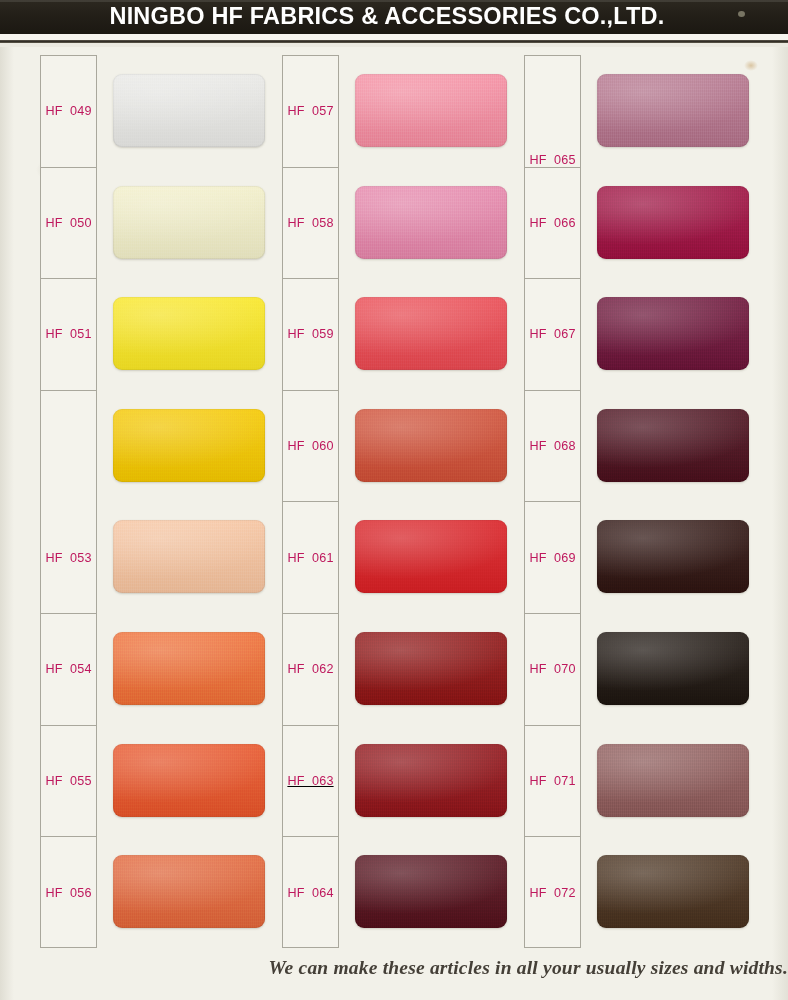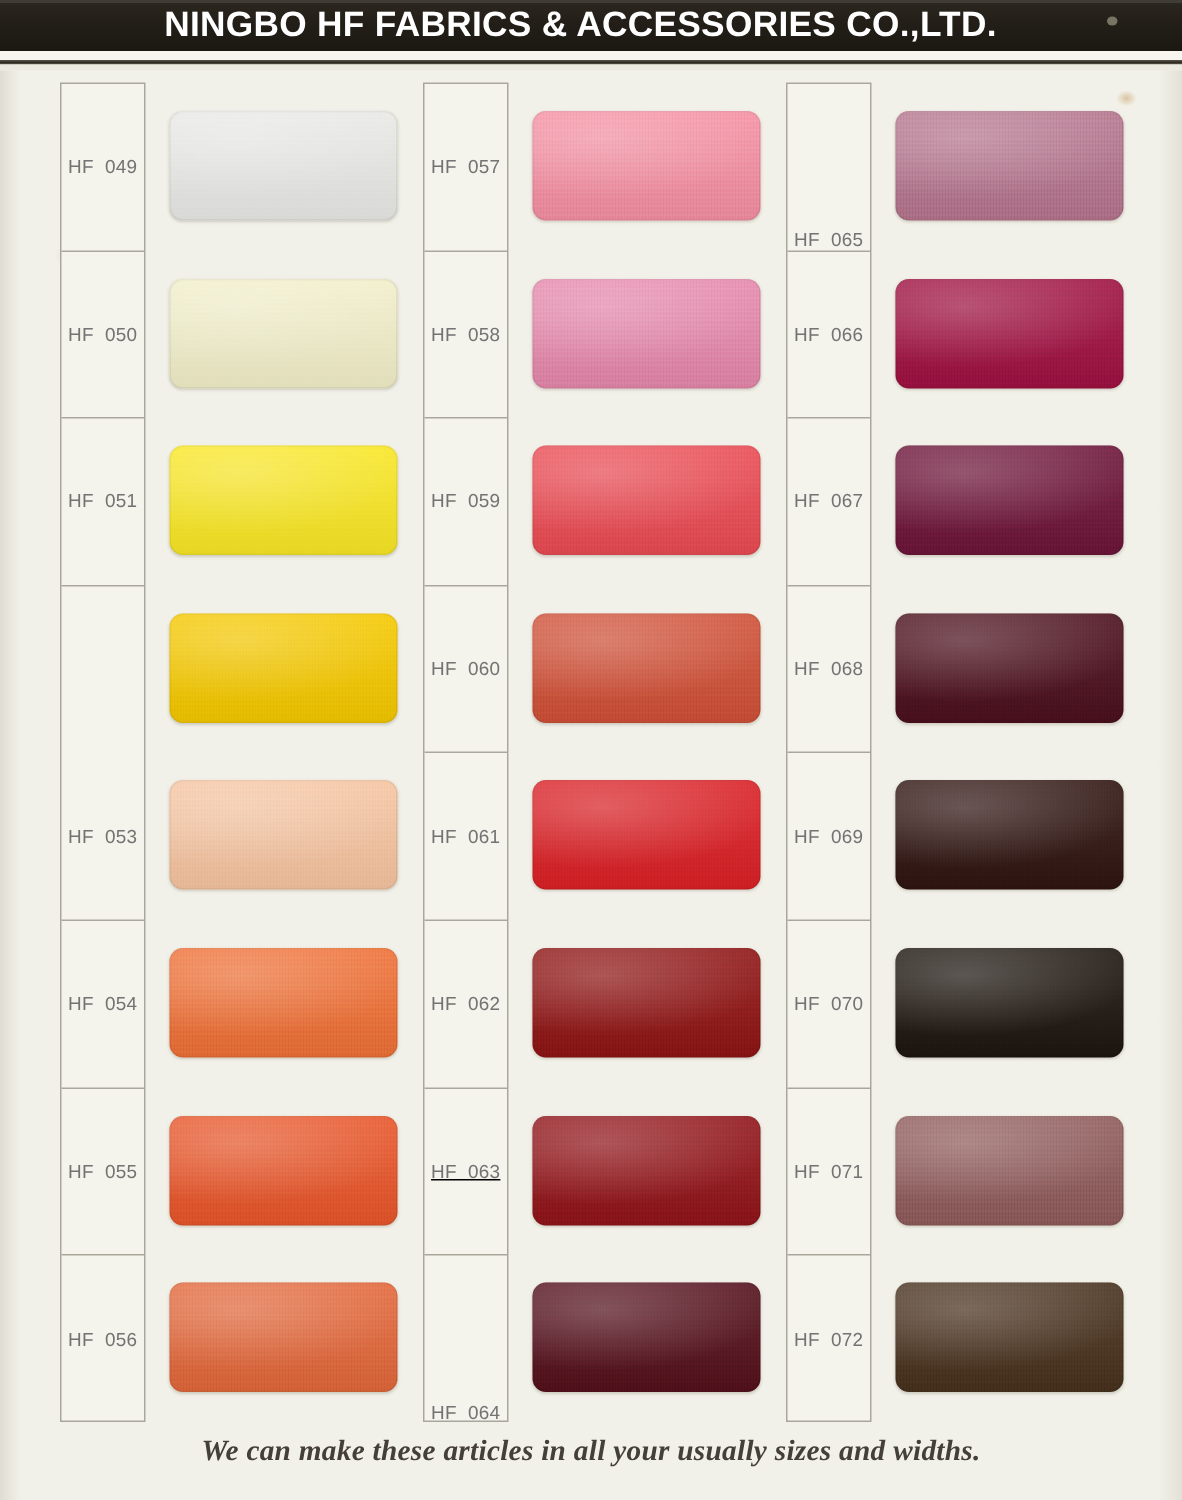--- a/index.html
+++ b/index.html
@@ -136,21 +136,21 @@
     width: 55px;
     height: 111.6px;
     box-sizing: border-box;
     border-bottom: 1px solid #a9a79c;
     display: flex;
     align-items: center;
     justify-content: center;
   }
   .label-cell:last-child { border-bottom: none; }
   .label-text {
-    color: #737373;
+    color: #be185d;
     font-family: "Liberation Sans", sans-serif;
     font-size: 12.6px;
     letter-spacing: 0.2px;
     white-space: pre;
   }
 
   .swatch {
     position: absolute;
     width: 152px;
     height: 73px;
@@ -174,21 +174,21 @@
     background: radial-gradient(ellipse 120% 90% at 30% 25%, rgba(255,255,255,0.22), rgba(255,255,255,0) 62%),
                 linear-gradient(180deg, rgba(255,255,255,0.10), rgba(0,0,0,0.07));
   }
 
   
   #footer-text {
     position: absolute;
     left: 0;
     top: 957px;
     width: 788px;
-    text-align: center;
+    text-align: right;
     color: #443f37;
     font-family: "Liberation Serif", serif;
     font-style: italic;
     font-weight: bold;
     font-size: 19.5px;
     letter-spacing: 0.2px;
     white-space: nowrap;
   }
 </style>
 </head>
@@ -284,21 +284,21 @@
           </div>
           <div class="label-cell" style="top: 446.4px;">
             <span class="label-text">HF  061</span>
           </div>
           <div class="label-cell" style="top: 558px;">
             <span class="label-text">HF  062</span>
           </div>
           <div class="label-cell" style="top: 669.6px; text-decoration: underline;">
             <span class="label-text">HF  063</span>
           </div>
-          <div class="label-cell" style="top: 781.2px; align-items: flex-end;">
+          <div class="label-cell" style="top: 781.2px;">
             <span class="label-text">HF  064</span>
           </div>
         </div>
     <div class="swatch" title="HF 057 #f58ea2" style="left: 73px; top: 19px; background: rgb(245, 142, 162);">
           <div class="tex"></div>
           <div class="sheen"></div>
         </div>
         <div class="swatch" title="HF 058 #e687ab" style="left: 73px; top: 130.6px; background: rgb(230, 135, 171);">
           <div class="tex"></div>
           <div class="sheen"></div>

